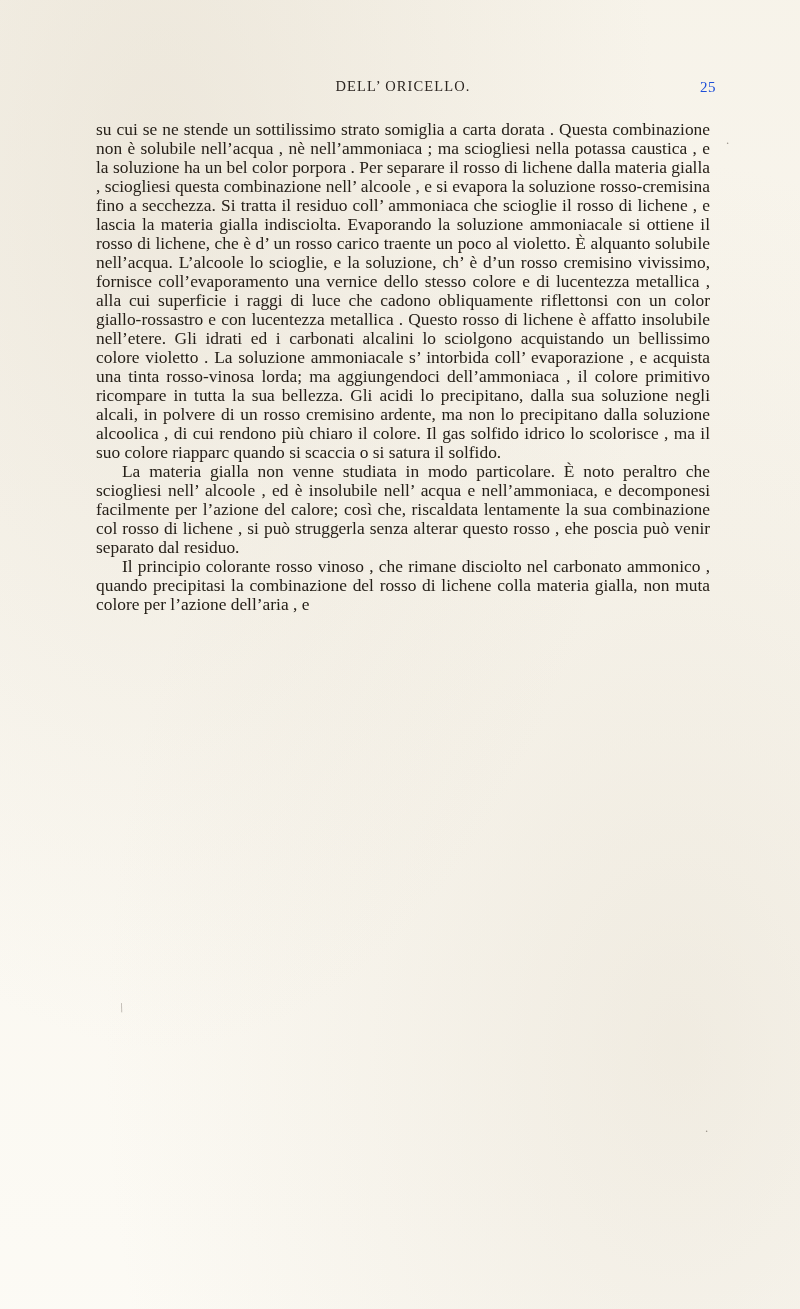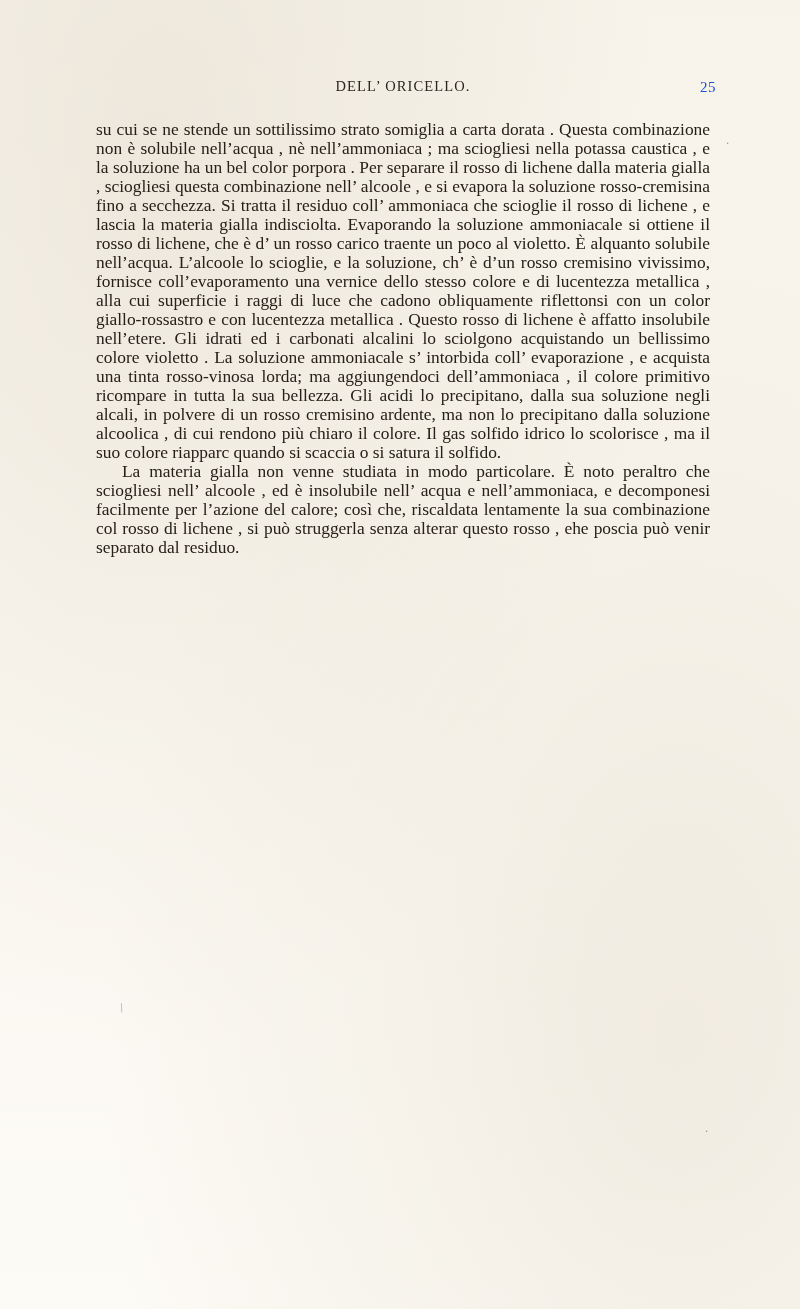--- a/index.html
+++ b/index.html
@@ -98,20 +98,21 @@
       <div class="running-head">DELL’ ORICELLO.</div>
       <div class="folio">25</div>
     </div>
 
     <div class="body-text">
 
       <p>su cui se ne stende un sottilissimo strato somiglia a carta dorata . Questa combinazione non è solubile nell’acqua , nè nell’ammoniaca ; ma sciogliesi nella potassa caustica , e la soluzione ha un bel color porpora . Per separare il rosso di lichene dalla materia gialla , sciogliesi questa combinazione nell’ alcoole , e si evapora la soluzione rosso-cremisina fino a secchezza. Si tratta il residuo coll’ ammoniaca che scioglie il rosso di lichene , e lascia la materia gialla indisciolta. Evaporando la soluzione ammoniacale si ottiene il rosso di lichene, che è d’ un rosso carico traente un poco al violetto. È alquanto solubile nell’acqua. L’alcoole lo scioglie, e la soluzione, ch’ è d’un rosso cremisino vivissimo, fornisce coll’evaporamento una vernice dello stesso colore e di lucentezza metallica , alla cui superficie i raggi di luce che cadono obliquamente riflettonsi con un color giallo-rossastro e con lucentezza metallica . Questo rosso di lichene è affatto insolubile nell’etere. Gli idrati ed i carbonati alcalini lo sciolgono acquistando un bellissimo colore violetto . La soluzione ammoniacale s’ intorbida coll’ evaporazione , e acquista una tinta rosso-vinosa lorda; ma aggiungendoci dell’ammoniaca , il colore primitivo ricompare in tutta la sua bellezza. Gli acidi lo precipitano, dalla sua soluzione negli alcali, in polvere di un rosso cremisino ardente, ma non lo precipitano dalla soluzione alcoolica , di cui rendono più chiaro il colore. Il gas solfido idrico lo scolorisce , ma il suo colore riapparc quando si scaccia o si satura il solfido.</p>
 
       <p class="indent"><span>La </span><span class="it">materia gialla</span><span> non venne studiata in modo particolare. È noto peraltro che sciogliesi nell’ alcoole , ed è insolubile nell’ acqua e nell’ammoniaca, e decomponesi facilmente per l’azione del calore; così che, riscaldata lentamente la sua combinazione col rosso di lichene , si può struggerla senza alterar questo rosso , ehe poscia può venir separato dal residuo.</span></p>
 
+      <p class="indent"><span>Il </span><span class="it">principio colorante rosso vinoso</span><span> , che rimane disciolto nel carbonato ammonico , quando precipitasi la combinazione del rosso di lichene colla materia gialla, non muta colore per l’azione dell’aria , e</span></p>
 
     </div>
   </div>
 
   <span class="stray-mark m1">.</span>
   <span class="stray-mark m2">\</span>
   <span class="stray-mark m3">.</span>
 
 </div>
 

